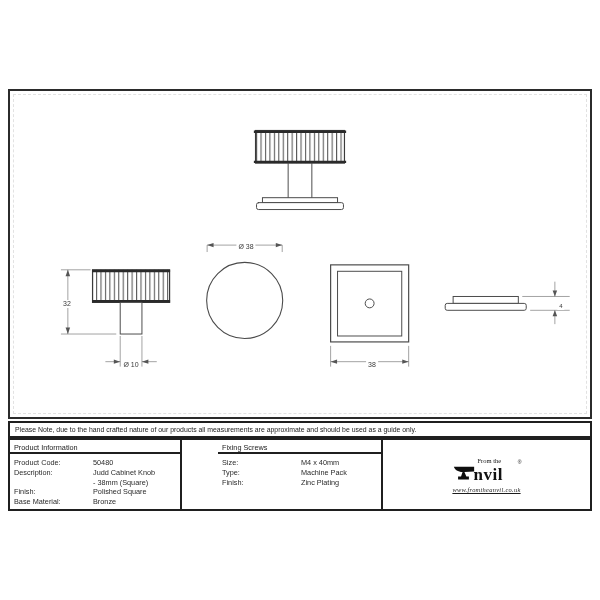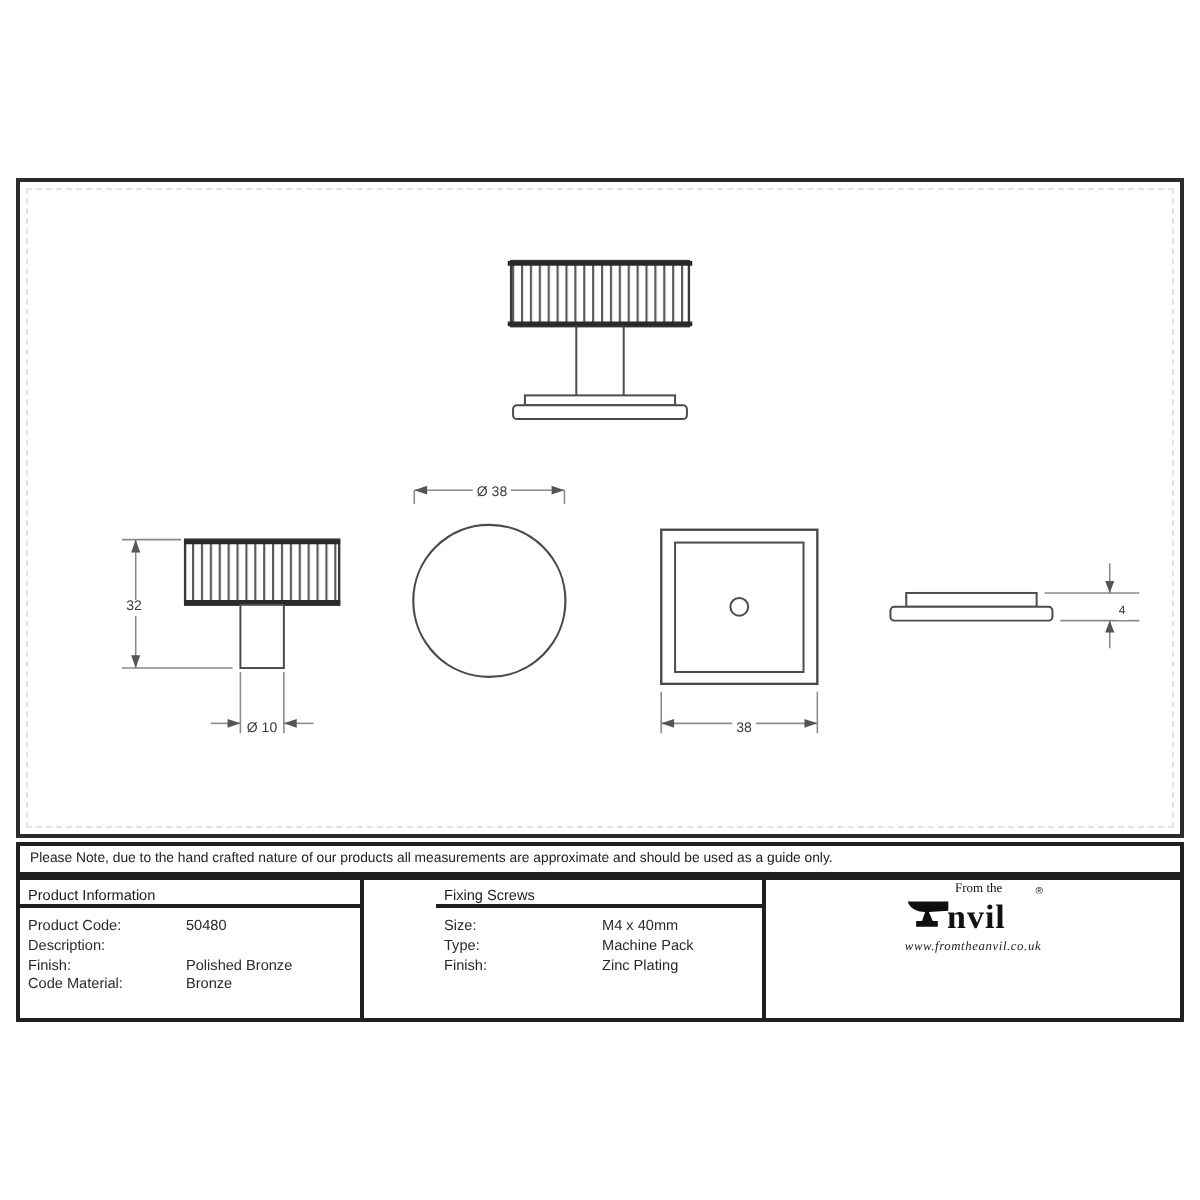--- a/index.html
+++ b/index.html
@@ -20,21 +20,21 @@
   
   .note-bar { position:absolute; left:8px; top:421px; width:584px; height:17px;
               border:2px solid #1f1f1f; background:#fff; display:flex; align-items:center;
               padding-left:5px; font-size:6.9px; color:#222; }
 
   
   .spec-table { position:absolute; left:8px; top:438px; width:584px; height:73px;
                 border:2px solid #1f1f1f; background:#fff; display:flex; }
   .spec-col { border-right:2px solid #1f1f1f; display:flex; flex-direction:column; }
   .spec-col.c1 { width:172px; } .spec-col.c2 { width:160px; } .spec-col.c3 { width:165px;margin-left:36px; }
-  .spec-col.c4 { flex:1; border-right:none; align-items:center; justify-content:flex-start; }
+  .spec-col.c4 { flex:1; border-right:none; align-items:center; justify-content:center;text-decoration:underline; }
   .spec-header { height:14px; border-bottom:2px solid #1f1f1f; font-size:7.3px;
                  padding:2.5px 0 0 4px; color:#1c1c1c; }
   .spec-body { flex:1; padding:4px 2px 0 4px; font-size:7.3px; color:#2a2a2a; }
   .kv-row { display:flex; line-height:9.8px; }
   .kv-label { width:48px; flex:0 0 48px; }
   .kv-value { flex:1; max-width:96px;padding-left:31px; }
   .pc-item { line-height:9.8px; }
 
   
   .brand { display:flex; flex-direction:column; align-items:center; }
@@ -141,27 +141,28 @@
 
     <div class="spec-col c1">
       <div class="spec-header">Product Information</div>
       <div class="spec-body">
         <div class="kv-row">
           <span class="kv-label">Product Code:</span>
           <span class="kv-value">50480</span>
         </div>
         <div class="kv-row">
           <span class="kv-label">Description:</span>
+          <span class="kv-value">Judd Cabinet Knob - 38mm (Square)</span>
         </div>
         <div class="kv-row">
           <span class="kv-label">Finish:</span>
-          <span class="kv-value">Polished Bronze</span>
-        </div>
-        <div class="kv-row">
-          <span class="kv-label">Code Material:</span>
+          <span class="kv-value">Polished Square</span>
+        </div>
+        <div class="kv-row">
+          <span class="kv-label">Base Material:</span>
           <span class="kv-value">Bronze</span>
         </div>
       </div>
     </div>
 
 
     <div class="spec-col c3">
       <div class="spec-header">Fixing Screws</div>
       <div class="spec-body">
         <div class="kv-row">

